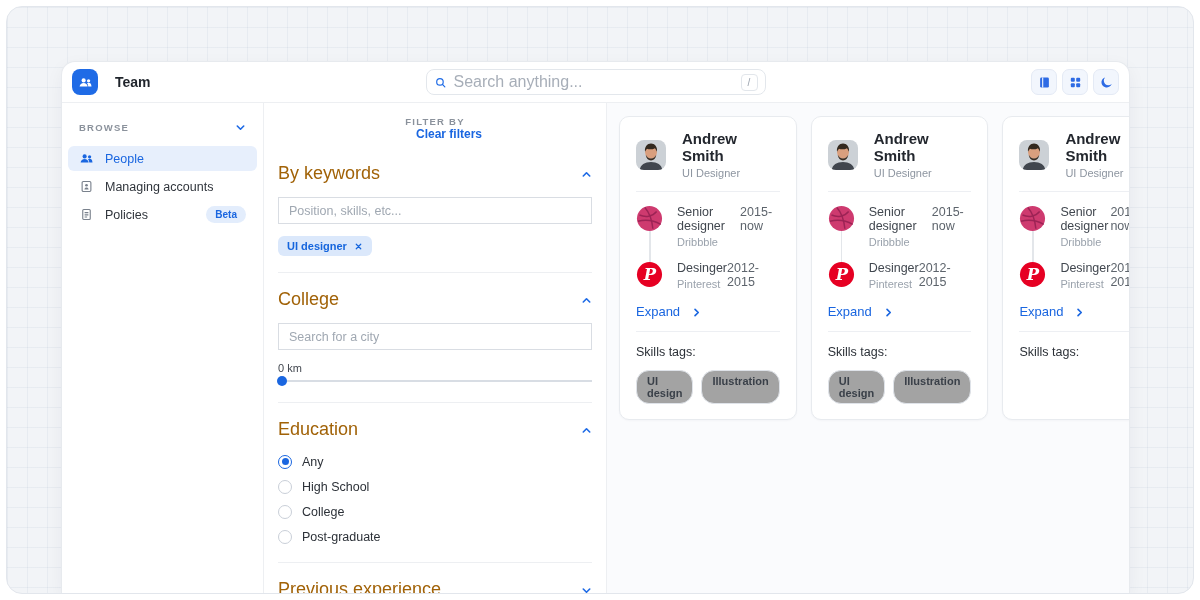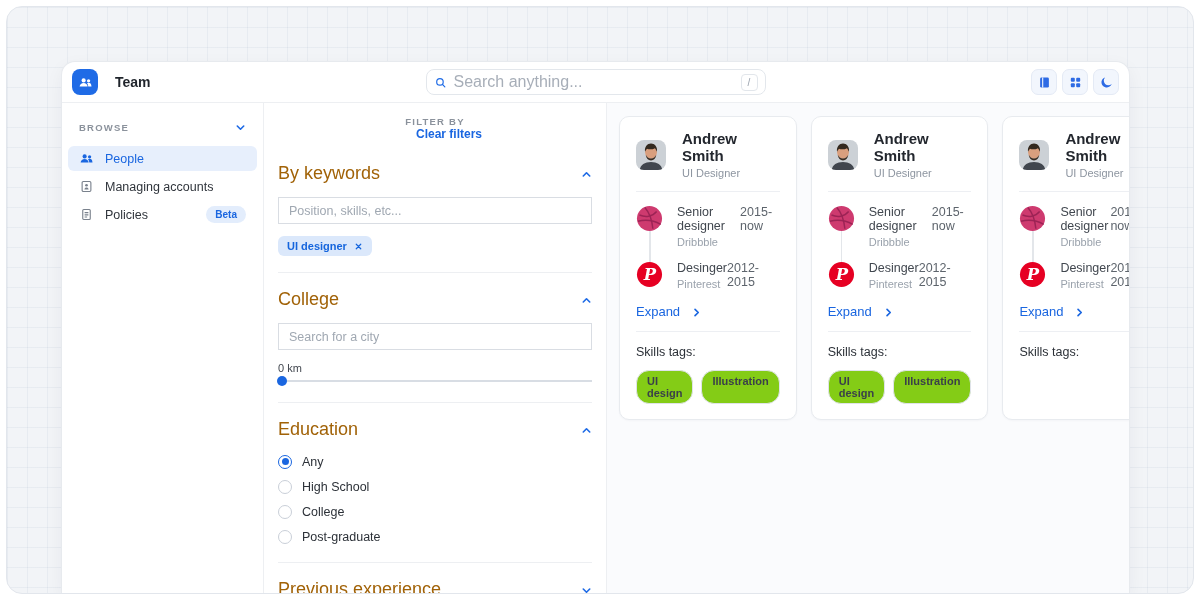--- a/index.html
+++ b/index.html
@@ -110,21 +110,21 @@
   .exp-text{ margin-left:14px; }
   .exp-title{ font-size:12.5px; color:#41474f; }
   .exp-company{ font-size:11px; color:#9aa2ac; margin-top:3px; }
   .exp-period{ margin-left:auto; font-size:12.5px; color:#5d646c; }
   .expand{ margin-top:14px; display:flex; align-items:center; gap:11px; background:none; border:none;
            color:#1a66e0; font-size:13px; font-weight:400; cursor:pointer;
            font-family:"Liberation Sans",sans-serif; padding:0; }
   .skills-label{ font-size:12.5px; font-weight:500; color:#2c3138; }
   .skills{ display:flex; gap:8px; margin-top:11px; }
   .skill{ border:1px solid #dfe3e9; border-radius:13px; padding:4px 10px; font-size:11px;
-          font-weight:700; color:#3a4049; background:#84cc16; }
+          font-weight:700; color:#3a4049; background:#a3a3a3; }
 </style>
 </head>
 <body>
 
 <svg width="0" height="0" style="position:absolute" aria-hidden="true">
   <defs>
     <symbol id="i-users" viewBox="0 0 24 24">
         <g fill="currentColor">
       <circle cx="9" cy="8.6" r="3.3"></circle>
       <path d="M2.6 18.4c.4-3.5 3-5.5 6.4-5.5s6 2 6.4 5.5z"></path>

